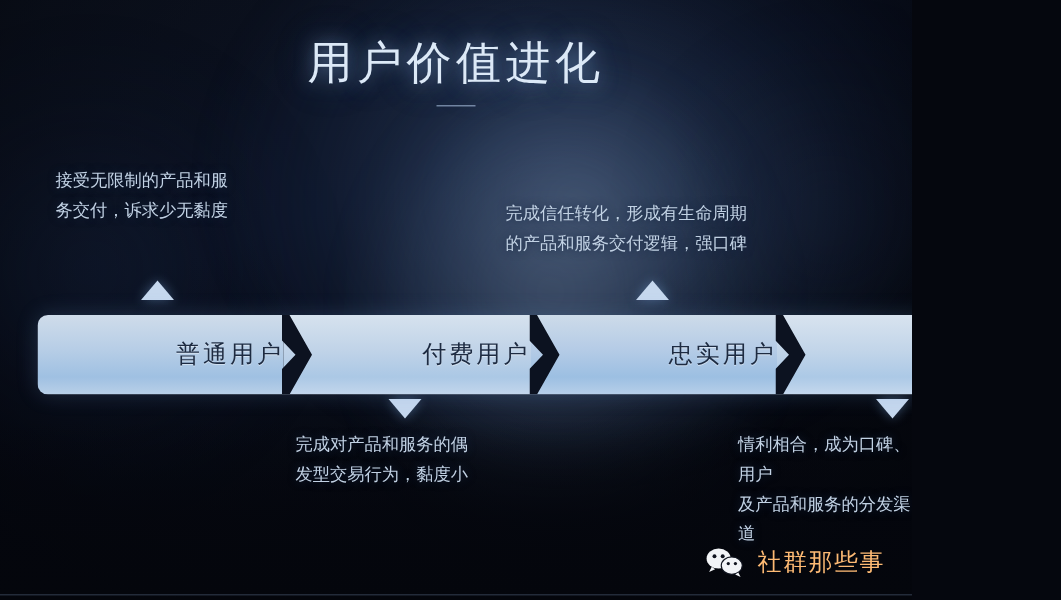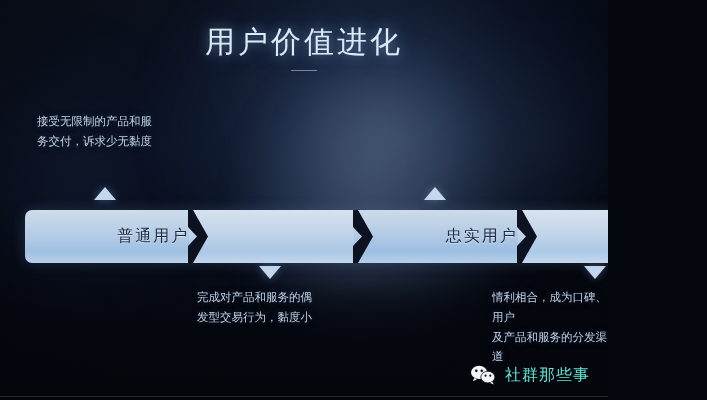--- a/index.html
+++ b/index.html
@@ -193,21 +193,21 @@
     position: absolute;
     right: 18px;
     bottom: 14px;
     display: flex;
     align-items: center;
     gap: 9px;
   }
   .wechat-icon { width: 26px; height: 22px; display: block; }
   .footer-label {
     font-size: 16px;
-    color: #5eead4;
+    color: #fdba74;
     letter-spacing: 1px;
   }
   .footer-rule {
     position: absolute;
     left: 0; right: 0;
     bottom: 3px;
     height: 1px;
     background: rgba(120,140,175,0.28);
   }
 </style>
@@ -222,20 +222,22 @@
   <div class="bg-glow-main"></div>
   <div class="bg-glow-soft"></div>
   <div class="bg-vignette"></div>
   <div class="bg-bottom-fade"></div>
 
   <div class="title">用户价值进化</div>
   <div class="title-rule"></div>
 
   <div class="note note-a">接受无限制的产品和服
 务交付，诉求少无黏度</div>
+  <div class="note note-b">完成信任转化，形成有生命周期
+的产品和服务交付逻辑，强口碑</div>
   <div class="note note-c">完成对产品和服务的偶
 发型交易行为，黏度小</div>
   <div class="note note-d">情利相合，成为口碑、用户
 及产品和服务的分发渠道</div>
 
   <div class="tri tri-up   tri-u1"></div>
   <div class="tri tri-up   tri-u2"></div>
   <div class="tri tri-down tri-d1"></div>
   <div class="tri tri-down tri-d2"></div>
 
@@ -244,20 +246,21 @@
     <div class="stage s1">
       <span>普通用户</span>
     </div>
 
     <div class="stage s2">
       <div class="notch">
         <svg viewBox="0 0 22 53" preserveAspectRatio="none">
           <path d="M0,0 L5,0 L20,26.5 L5,53 L0,53 L0,36 L9,26.5 L0,17 Z" fill="#0c1220"></path>
         </svg>
       </div>
+      <span>付费用户</span>
     </div>
 
     <div class="stage s3">
       <div class="notch">
         <svg viewBox="0 0 22 53" preserveAspectRatio="none">
           <path d="M0,0 L5,0 L20,26.5 L5,53 L0,53 L0,36 L9,26.5 L0,17 Z" fill="#0c1220"></path>
         </svg>
       </div>
       <span>忠实用户</span>
     </div>

